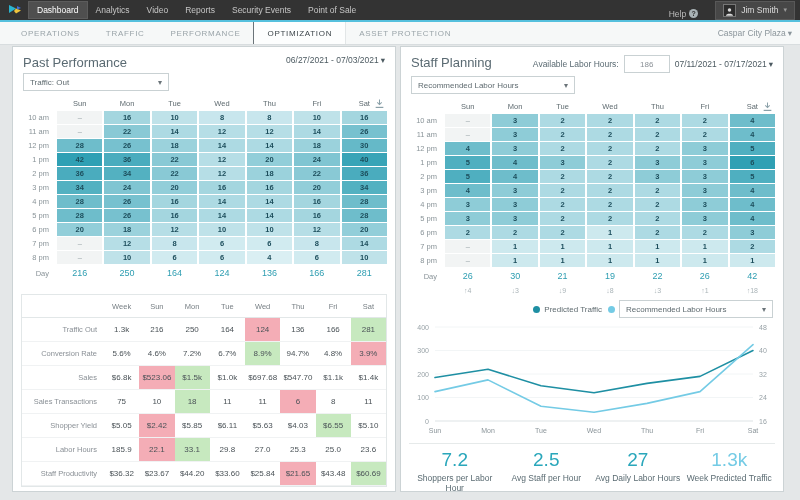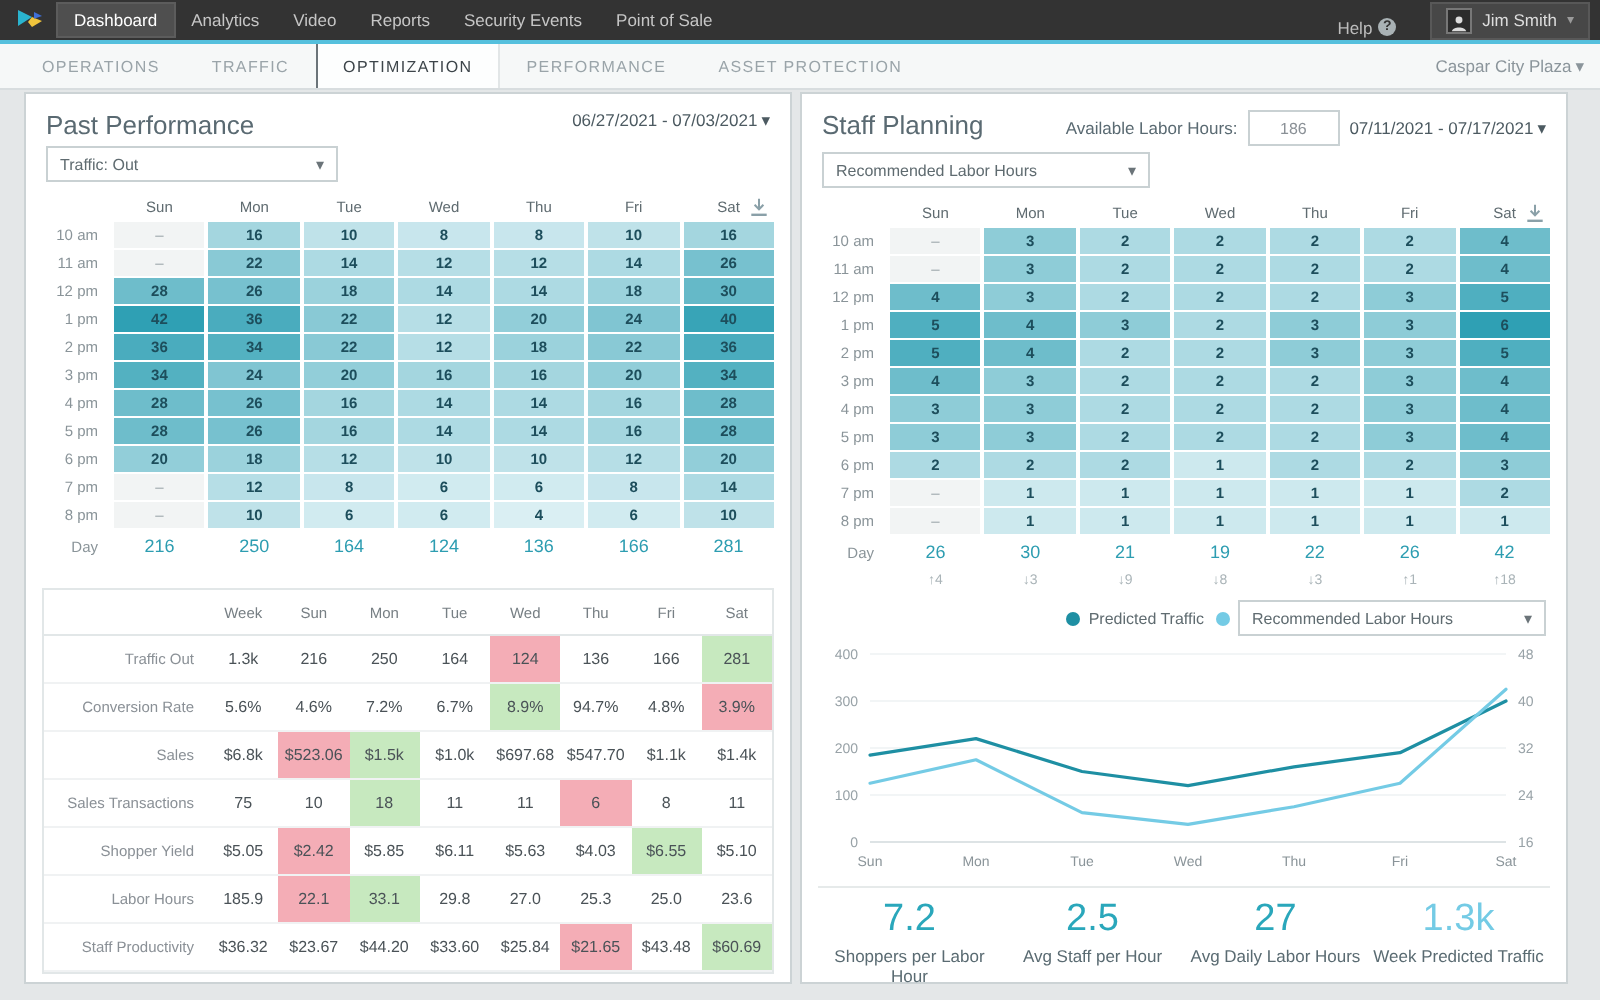--- a/index.html
+++ b/index.html
@@ -110,22 +110,22 @@
       <span class="chev caret"></span>
     </div>
   </div>
 </div>
 <div class="accent"></div>
 
 <div class="subnav">
   <div id="sub-nav-items" style="display:flex;align-items:stretch">
       <div class="sub-item">OPERATIONS</div>
       <div class="sub-item">TRAFFIC</div>
+      <div class="sub-item">PERFORMANCE</div>
       <div class="sub-item active">OPTIMIZATION</div>
-      <div class="sub-item">PERFORMANCE</div>
       <div class="sub-item">ASSET PROTECTION</div>
     </div>
   <div class="location">
     <span>Caspar City Plaza</span>
     <span class="caret"></span>
   </div>
 </div>
 
 <div class="panel" id="panel-left">
   <div class="panel-head">

